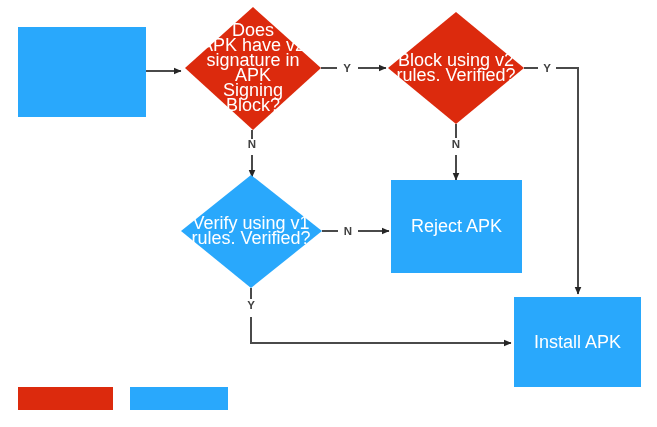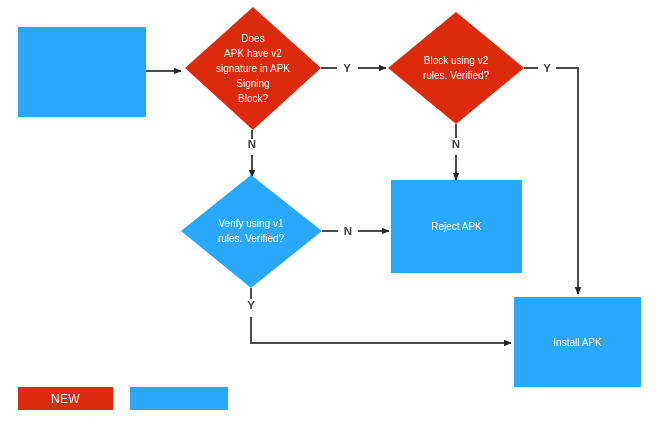--- a/index.html
+++ b/index.html
@@ -21,21 +21,21 @@
     position: absolute;
     left: 0;
     top: 0;
     width: 657px;
     height: 427px;
   }
   .node-label {
     position: absolute;
     color: #ffffff;
     font-family: "Liberation Sans", sans-serif;
-    font-size: 10px;
+    font-size: 18px;
     line-height: 15px;
     text-align: center;
     white-space: pre-line;
     pointer-events: none;
     display: flex;
     align-items: center;
     justify-content: center;
   }
   .edge-label {
     position: absolute;
@@ -50,20 +50,21 @@
   }
   .legend-swatch {
     position: absolute;
     display: flex;
     align-items: center;
     justify-content: center;
     color: #ffffff;
     font-family: "Liberation Sans", sans-serif;
     font-size: 12px;
     letter-spacing: 0.3px;
+    margin-top: 17px;
   }
 </style>
 </head>
 <body>
 
 <div id="canvas">
 
   <svg id="flow-svg" viewBox="0 0 657 427" xmlns="http://www.w3.org/2000/svg">
     <defs>
       <marker id="arrowhead" markerWidth="9" markerHeight="9" refX="7.5" refY="4" orient="auto" markerUnits="userSpaceOnUse">

